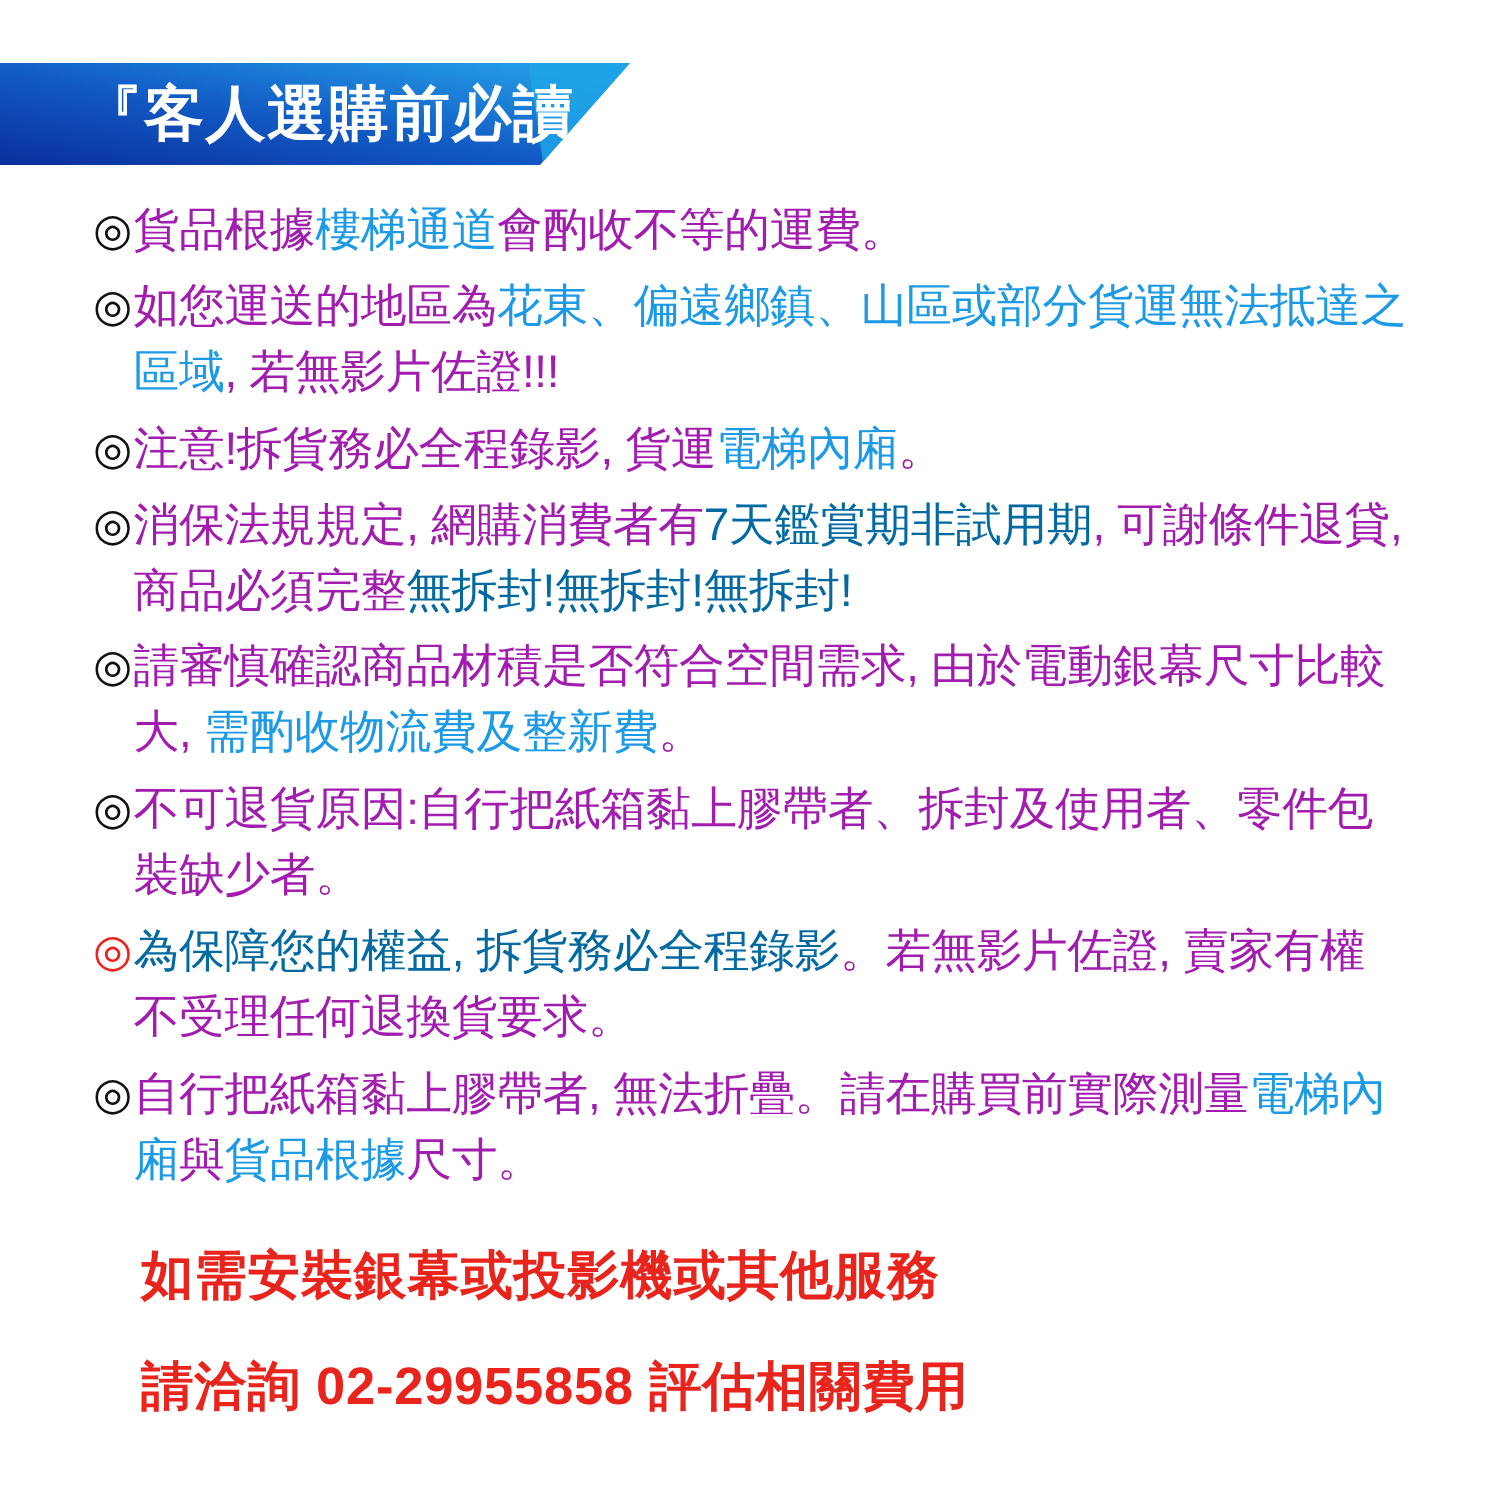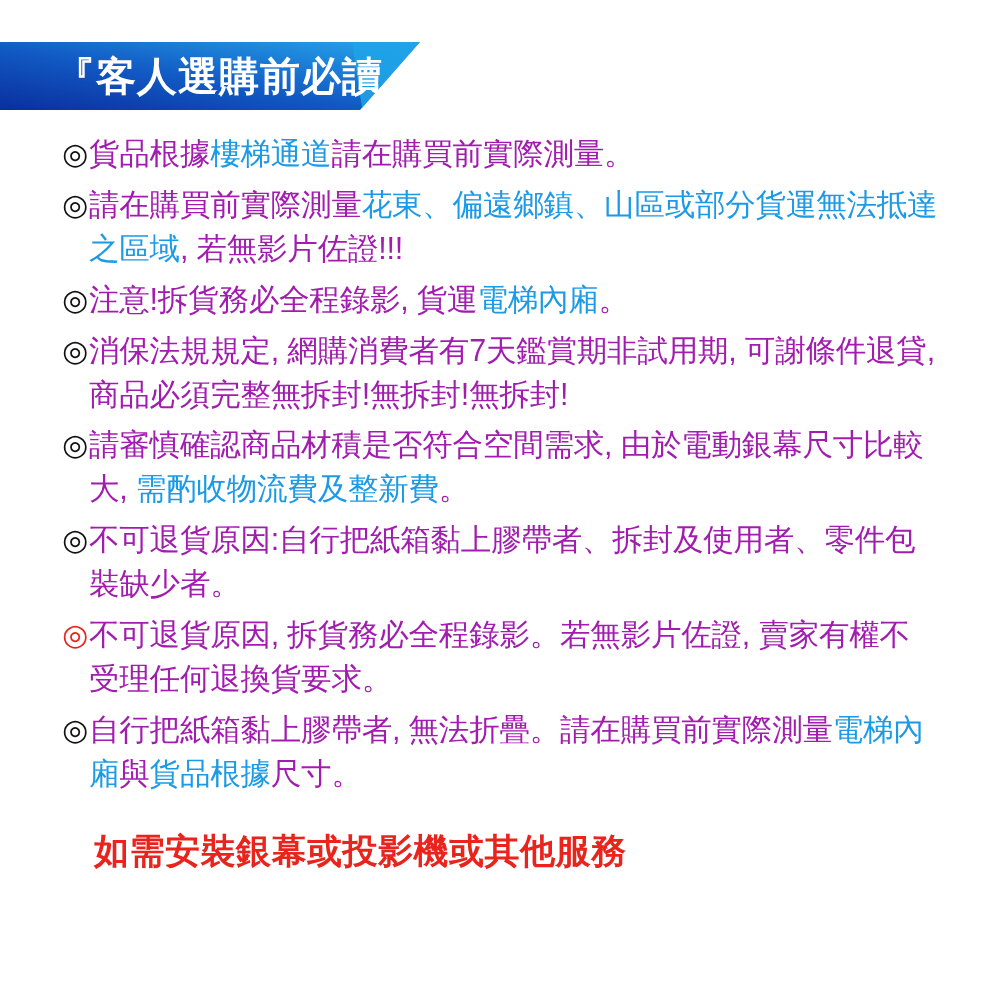--- a/index.html
+++ b/index.html
@@ -66,21 +66,21 @@
     line-height: 1.44;
     color: #111111;
     margin-right: 1px;
   }
   .note-text {
     flex: 1 1 auto;
   }
 
   
   .blue { color: #1d9ae5; }
-  .red  { color: #a21caf; }
+  .red  { color: #0369a1; }
   .dark { color: #a21caf; }
 
   .note.red-bullet .bullet { color: #e8241c; }
 
   
   .footer {
     margin: 28px 0 0 0;
     padding: 0 62px 0 94px;
     color: #e8241c;
     font-weight: bold;
@@ -110,26 +110,26 @@
       <polygon points="0,0 420,0 360,68 0,68" fill="url(#bannerGrad)"></polygon>
       <polygon points="352,0 420,0 362,66" fill="#1fa3e8" opacity="0.85"></polygon>
     </svg>
     <div class="header-title">『客人選購前必讀』</div>
   </div>
 
   <div class="notes">
 
     <div class="note">
       <span class="bullet">◎</span>
-      <span class="note-text"><span class="dark">貨品根據</span><span class="blue">樓梯通道</span><span class="dark">請在購買前實際測量。</span></span>
+      <span class="note-text"><span class="dark">貨品根據</span><span class="blue">樓梯通道</span><span class="dark">會酌收不等的運費。</span></span>
     </div>
 
     <div class="note">
       <span class="bullet">◎</span>
-      <span class="note-text"><span class="dark">請在購買前實際測量</span><span class="blue">花東、偏遠鄉鎮、山區或部分貨運無法抵達之區域</span><span class="dark">, 若無影片佐證!!!</span></span>
+      <span class="note-text"><span class="dark">如您運送的地區為</span><span class="blue">花東、偏遠鄉鎮、山區或部分貨運無法抵達之區域</span><span class="dark">, 若無影片佐證!!!</span></span>
     </div>
 
     <div class="note">
       <span class="bullet">◎</span>
       <span class="note-text"><span class="dark">注意!拆貨務必全程錄影, 貨運</span><span class="blue">電梯內廂</span><span class="dark">。</span></span>
     </div>
 
     <div class="note">
       <span class="bullet">◎</span>
       <span class="note-text"><span class="dark">消保法規規定, 網購消費者有</span><span class="red">7天鑑賞期非試用期</span><span class="dark">, 可謝條件退貸, 商品必須完整</span><span class="red">無拆封!無拆封!無拆封!</span></span>
@@ -140,27 +140,28 @@
       <span class="note-text"><span class="dark">請審慎確認商品材積是否符合空間需求, 由於電動銀幕尺寸比較大, </span><span class="blue">需酌收物流費及整新費</span><span class="dark">。</span></span>
     </div>
 
     <div class="note">
       <span class="bullet">◎</span>
       <span class="note-text"><span class="dark">不可退貨原因:自行把紙箱黏上膠帶者、拆封及使用者、零件包裝缺少者。</span></span>
     </div>
 
     <div class="note red-bullet">
       <span class="bullet">◎</span>
-      <span class="note-text"><span class="red">不可退貨原因, 拆貨務必全程錄影</span><span class="dark">。若無影片佐證, 賣家有權不受理任何退換貨要求。</span></span>
+      <span class="note-text"><span class="red">為保障您的權益, 拆貨務必全程錄影</span><span class="dark">。若無影片佐證, 賣家有權不受理任何退換貨要求。</span></span>
     </div>
 
     <div class="note">
       <span class="bullet">◎</span>
       <span class="note-text"><span class="dark">自行把紙箱黏上膠帶者, 無法折疊。請在購買前實際測量</span><span class="blue">電梯內廂</span><span class="dark">與</span><span class="blue">貨品根據</span><span class="dark">尺寸。</span></span>
     </div>
 
   </div>
 
   <div class="footer">
     <div>如需安裝銀幕或投影機或其他服務</div>
+    <div>請洽詢 02-29955858 評估相關費用</div>
   </div>
 
 </div>
 
 </body></html>

